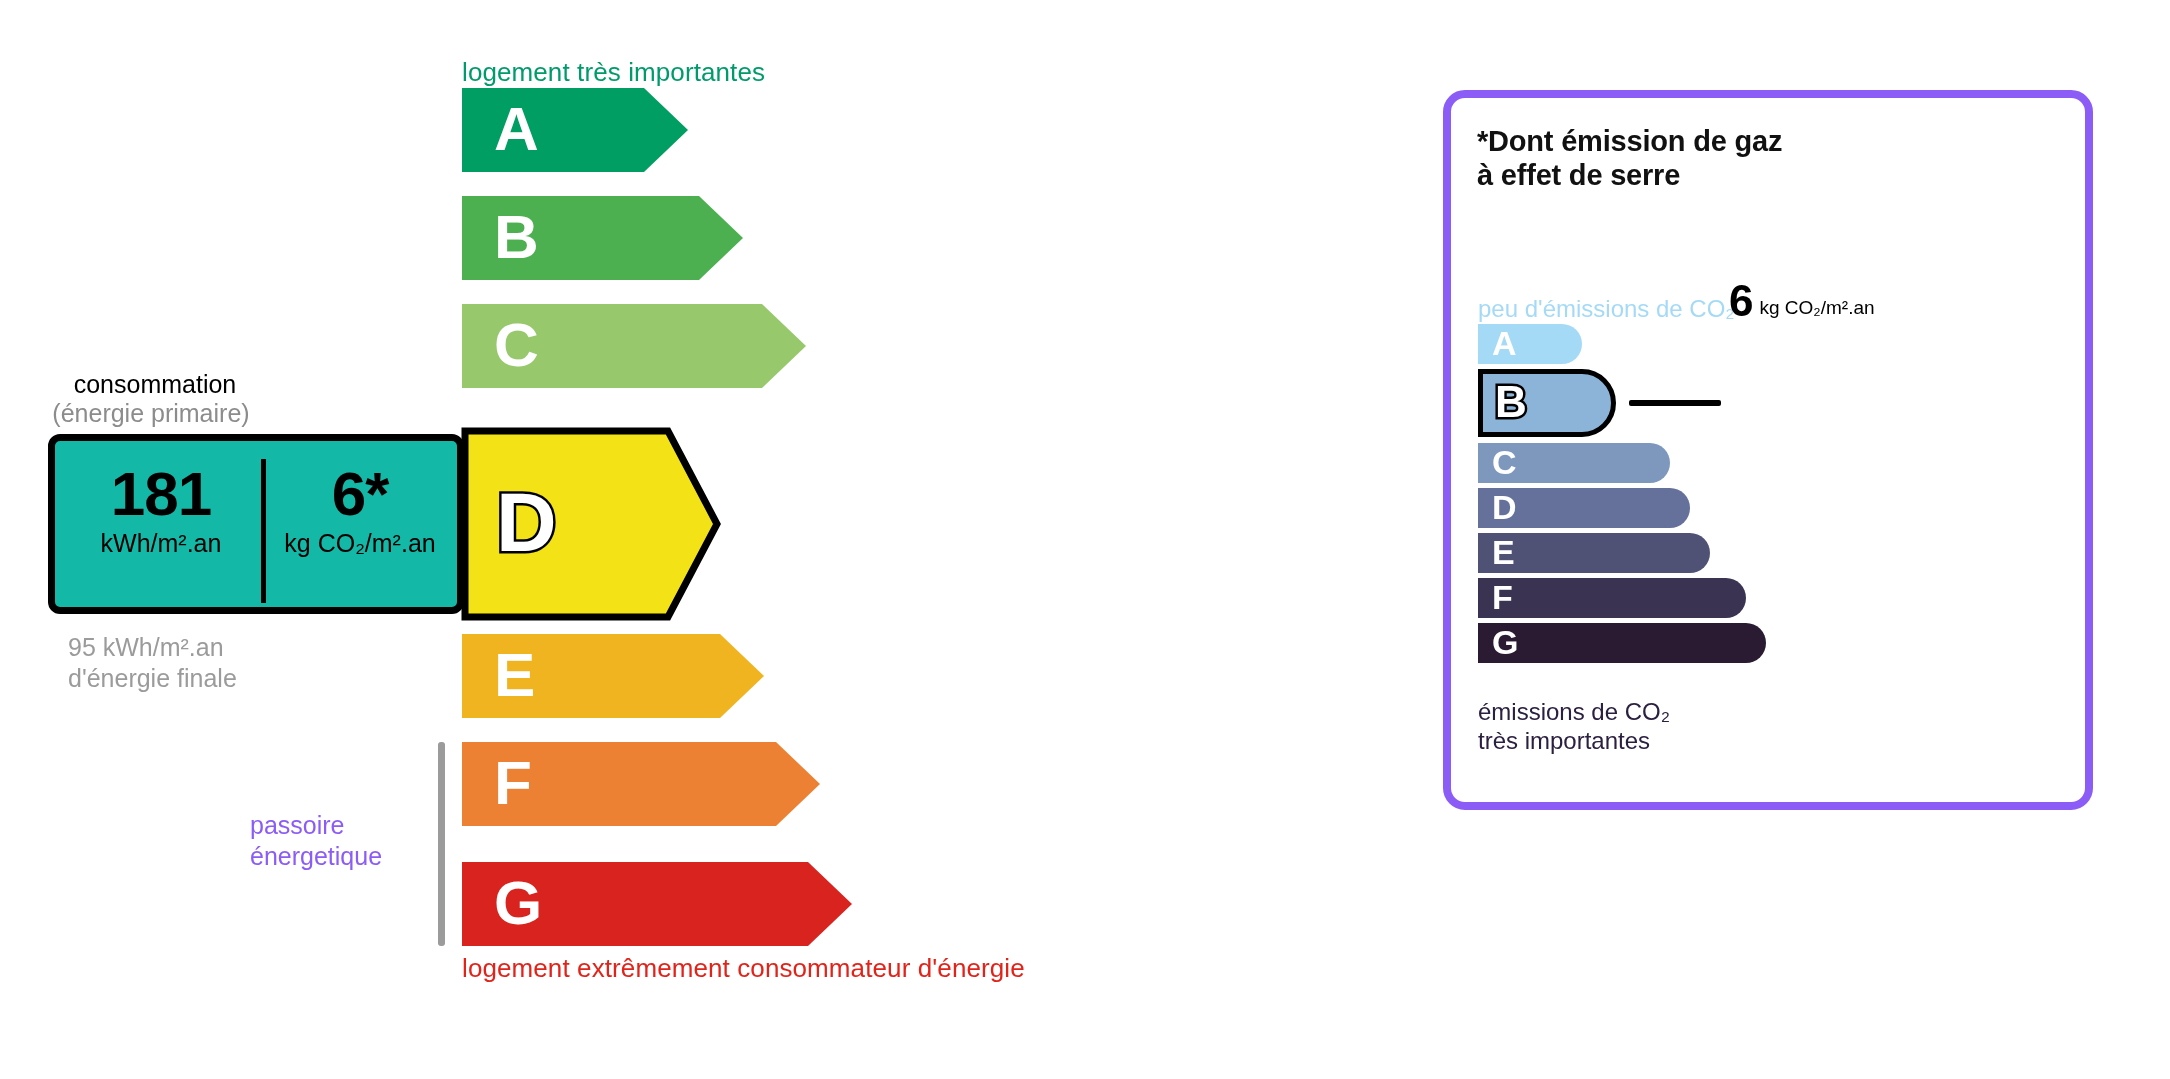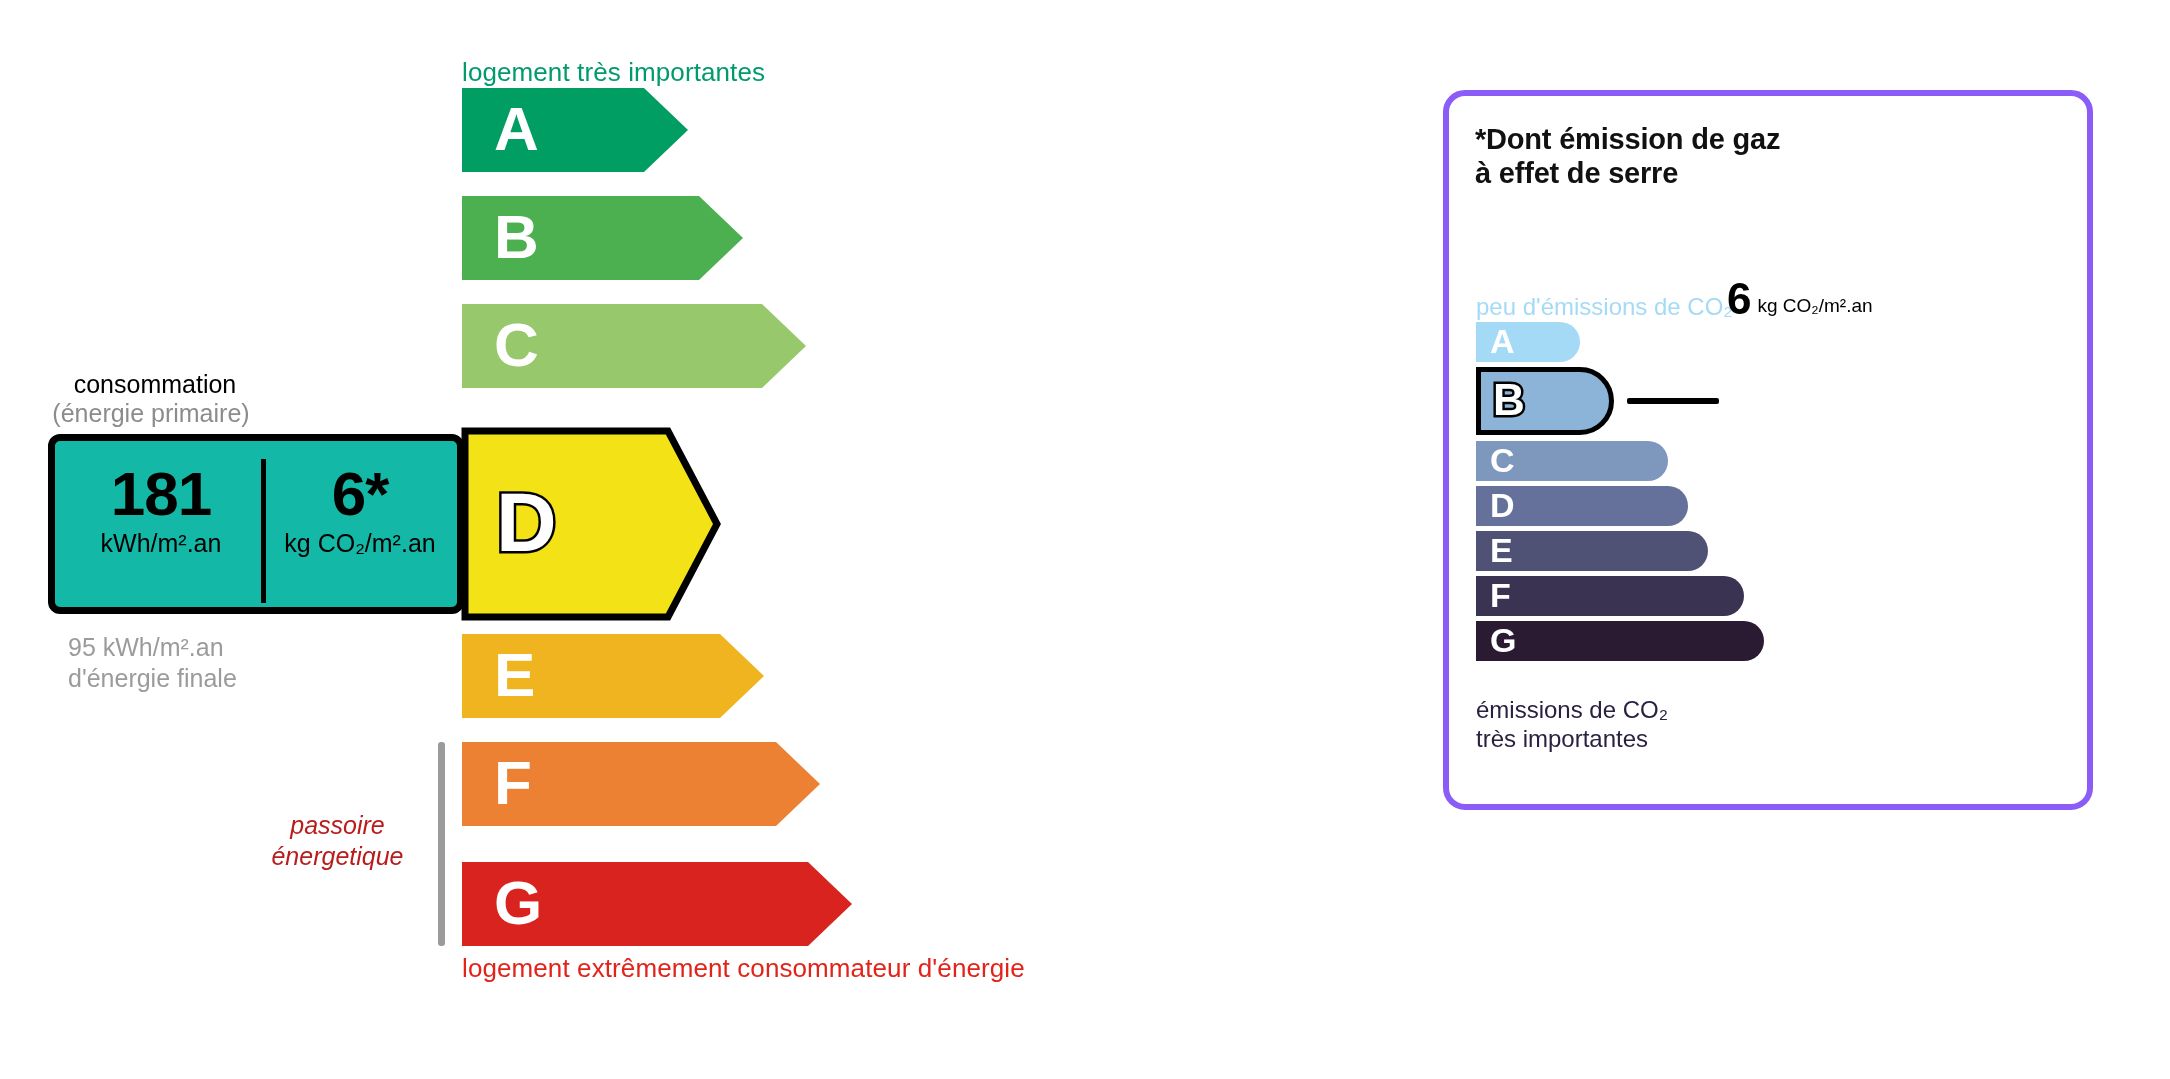--- a/index.html
+++ b/index.html
@@ -67,28 +67,28 @@
   .lbl-final{
     position:absolute;left:68px;top:632px;
     font-size:25px;color:#9b9b9b;line-height:1.22;
   }
 
   #passoire-line{
     position:absolute;left:438px;top:742px;width:7px;height:204px;
     background:#9b9b9b;border-radius:3px;
   }
   #passoire-label{
-    position:absolute;left:250px;top:810px;width:175px;text-align:center;
-    font-size:25px;color:#b91c1c;line-height:1.22;font-style:italic;
+    position:absolute;left:250px;top:810px;width:175px;text-align:left;
+    font-size:25px;color:#8b5cf6;line-height:1.22;
   }
 
   
   #co2-panel{
     position:absolute;left:1443px;top:90px;width:650px;height:720px;
-    border:6px solid #8b5cf6;border-radius:22px;background:#fff;box-sizing:border-box;
+    border:8px solid #8b5cf6;border-radius:22px;background:#fff;box-sizing:border-box;
   }
   #co2-title{
     position:absolute;left:26px;top:26px;
     font-size:29px;font-weight:bold;color:#111;line-height:1.18;letter-spacing:-.2px;
   }
   #co2-top-caption{
     position:absolute;left:27px;top:197px;
     font-size:24px;color:#a5daf7;white-space:nowrap;
   }
   #co2-bottom-caption{

